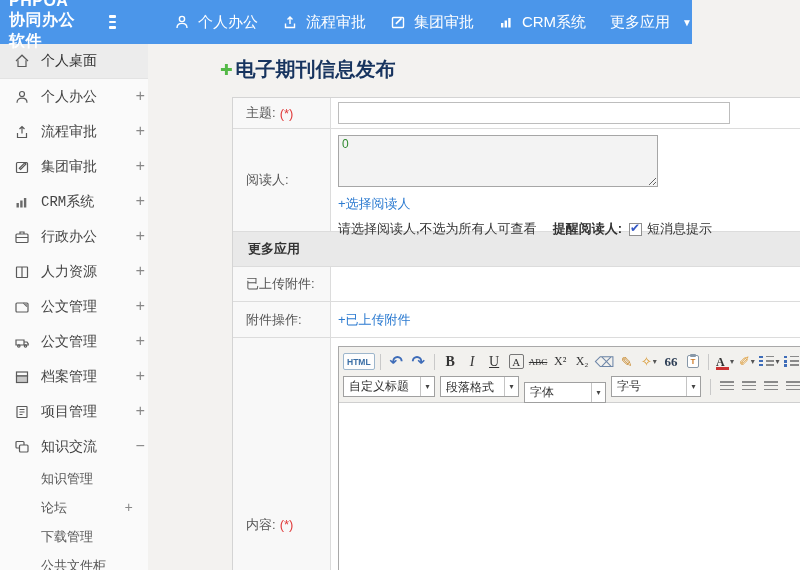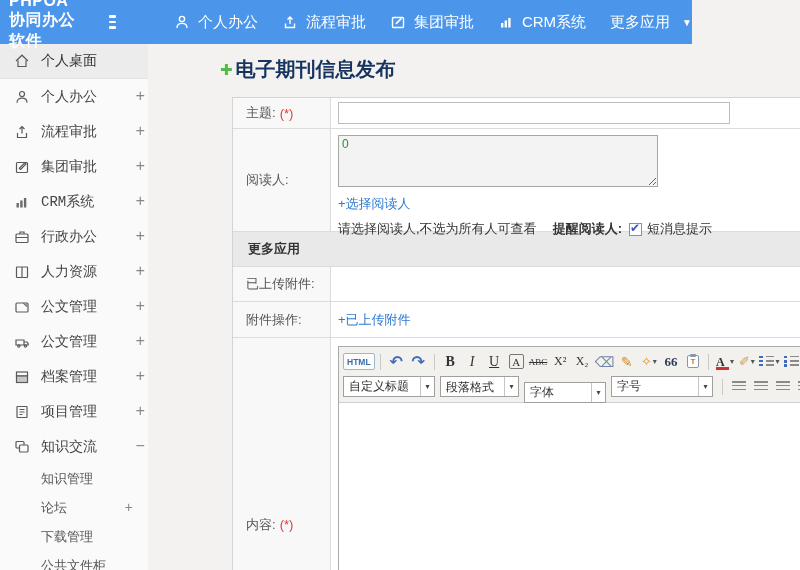--- a/index.html
+++ b/index.html
@@ -99,21 +99,21 @@
       repeating-linear-gradient(to bottom,#8a8a8a 0 1.5px,transparent 1.5px 4.2px) right top/8px 11px no-repeat; }
   .ul-icon { width:15px; height:11px; display:inline-block;
     background:
       repeating-linear-gradient(to bottom,#3e6cb8 0 2.5px,transparent 2.5px 4.2px) left top/3px 11px no-repeat,
       repeating-linear-gradient(to bottom,#8a8a8a 0 1.5px,transparent 1.5px 4.2px) right top/9px 11px no-repeat; }
   .ed-select { height:21px; border:1px solid #a0a0a0; background:#fff; display:flex;
     align-items:center; font-size:12px; color:#333; padding-left:5px; margin-right:4px;
     justify-content:space-between; cursor:pointer; flex:none; }
   .ed-select .sel-caret { border-left:1px solid #c4c4c4; height:100%; width:14px; display:flex;
     align-items:center; justify-content:center; font-size:8px; color:#444; margin-left:4px; }
-  .w-heading{width:92px;} .w-para{width:79px;align-items:flex-end;} .w-font{width:82px;margin-top:11px;} .w-size{width:102px;gap:12px;}
+  .w-heading{width:92px;} .w-para{width:79px;align-items:flex-end;} .w-font{width:82px;margin-top:11px;} .w-size{width:90px;gap:12px;}
   .al-icon { width:14px; height:11px; display:inline-block;
     background:repeating-linear-gradient(to bottom,#8a8a8a 0 1.5px,transparent 1.5px 3.8px); }
   .al-center { background-size:100% 100%; }
   .ed-body { height:300px; background:#fff; cursor:text; }
 </style>
 </head>
 <body>
 
 <div class="topbar">
   <div class="logo">PHPOA协同办公软件</div>

